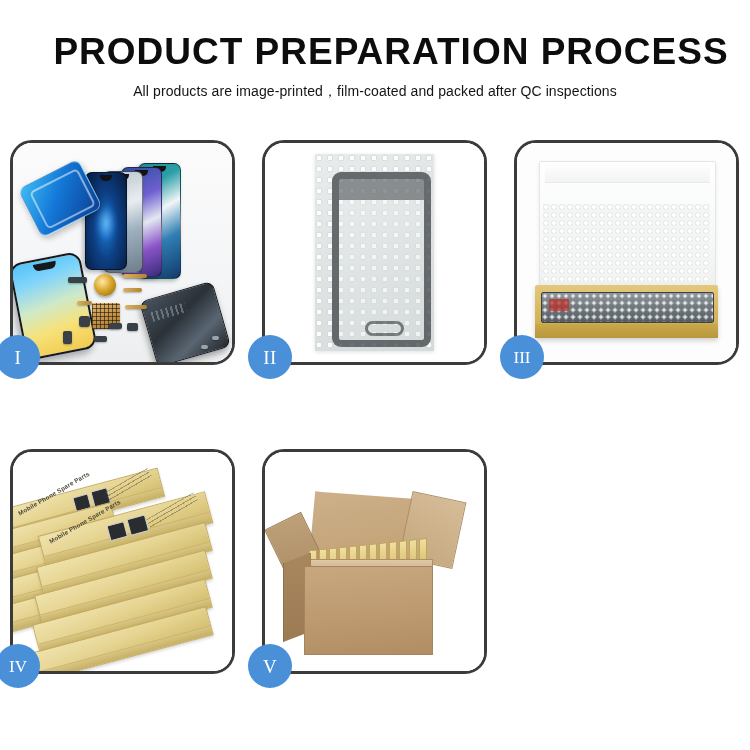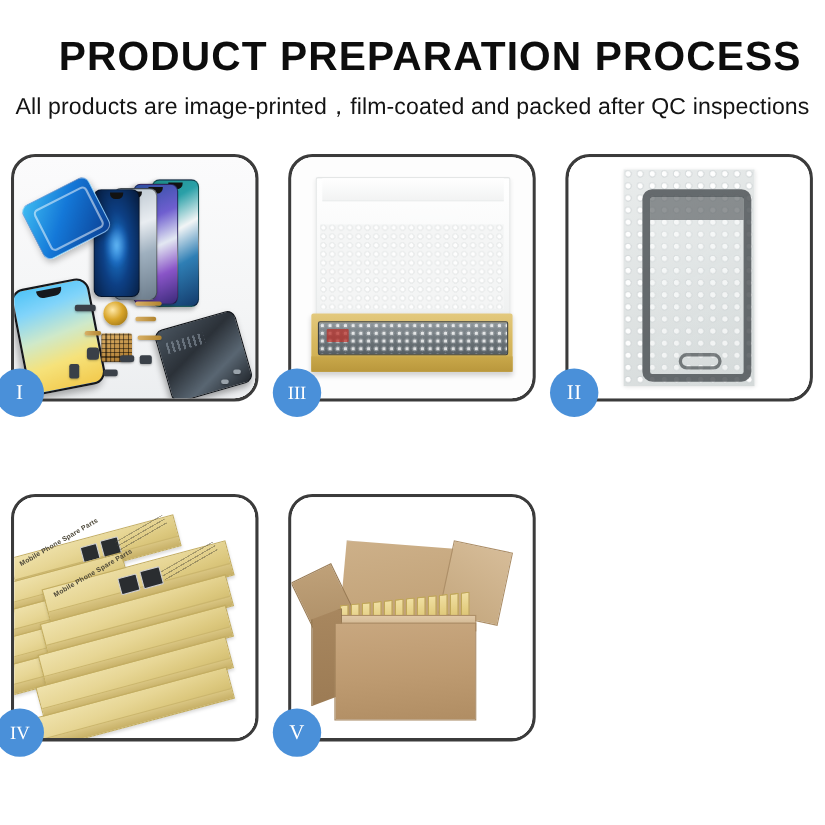--- a/index.html
+++ b/index.html
@@ -32,21 +32,21 @@
     letter-spacing: 1.0px;
     line-height: 1.05;
     color: #0d0d0d;
     font-family: "Liberation Sans", sans-serif;
     white-space: nowrap;
     padding-left: 32px;
   }
   .subtitle {
     margin: 0;
     padding-top: 11px;
-    font-size: 21px;
+    font-size: 14px;
     font-weight: 400;
     letter-spacing: 0.1px;
     color: #141414;
     white-space: nowrap;
   }
 
   
   .grid {
     position: absolute;
     left: 10px;
@@ -361,43 +361,43 @@
         <div class="sp" style="left:37%;top:88%;width:6%;height:3%;"></div>
         <div class="sp" style="right:6%;bottom:10%;width:3%;height:2%;background:#9aa3ab;"></div>
         <div class="sp" style="right:11%;bottom:6%;width:3%;height:2%;background:#9aa3ab;"></div>
       </div>
     </div>
     <div class="badge narrow">I</div>
   </div>
 
   <div class="panel">
     <div class="panel-inner">
+      <div class="s2">
+        <div class="wrap">
+          <div class="glass"></div>
+        </div>
+      </div>
+    </div>
+    <div class="badge narrow">II</div>
+  </div>
+
+  <div class="panel">
+    <div class="panel-inner">
       <div class="s3">
         <div class="lid"></div>
         <div class="foam"></div>
         <div class="tray"></div>
         <div class="screen"></div>
       </div>
     </div>
     <div class="badge wide">III</div>
   </div>
 
   <div class="panel">
     <div class="panel-inner">
-      <div class="s2">
-        <div class="wrap">
-          <div class="glass"></div>
-        </div>
-      </div>
-    </div>
-    <div class="badge narrow">II</div>
-  </div>
-
-  <div class="panel">
-    <div class="panel-inner">
       <div class="s4">
 
         <div class="box4" style="left:-2%;top:16%;width:70%;height:13%;transform:rotate(-15deg);">
           <div class="edge"></div>
           <div class="lbl">Mobile Phone Spare Parts</div>
           <div class="th" style="left:42%;top:22%;width:9%;height:46%;"></div>
           <div class="th" style="left:54%;top:18%;width:10%;height:52%;"></div>
           <div class="spec"></div>
         </div>
         <div class="box4" style="left:-4%;top:29%;width:50%;height:12%;transform:rotate(-15deg);">

